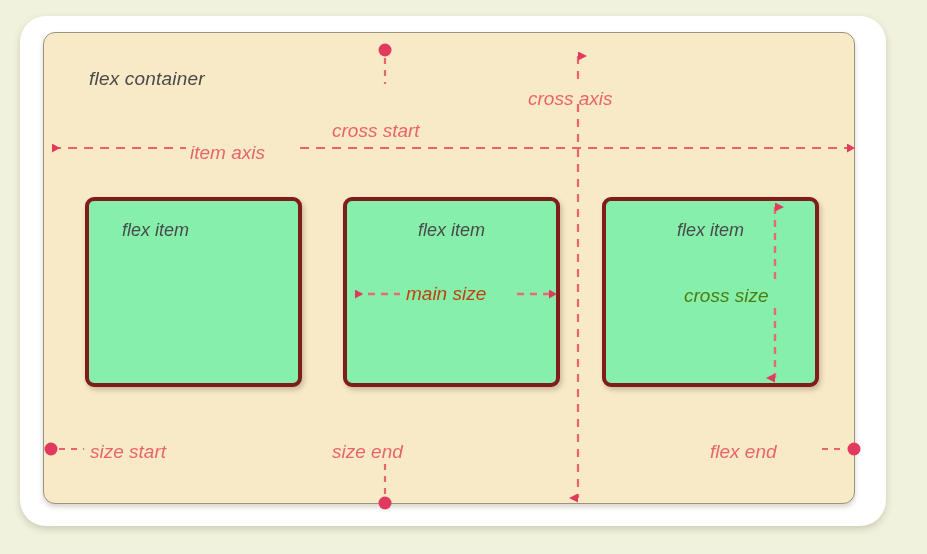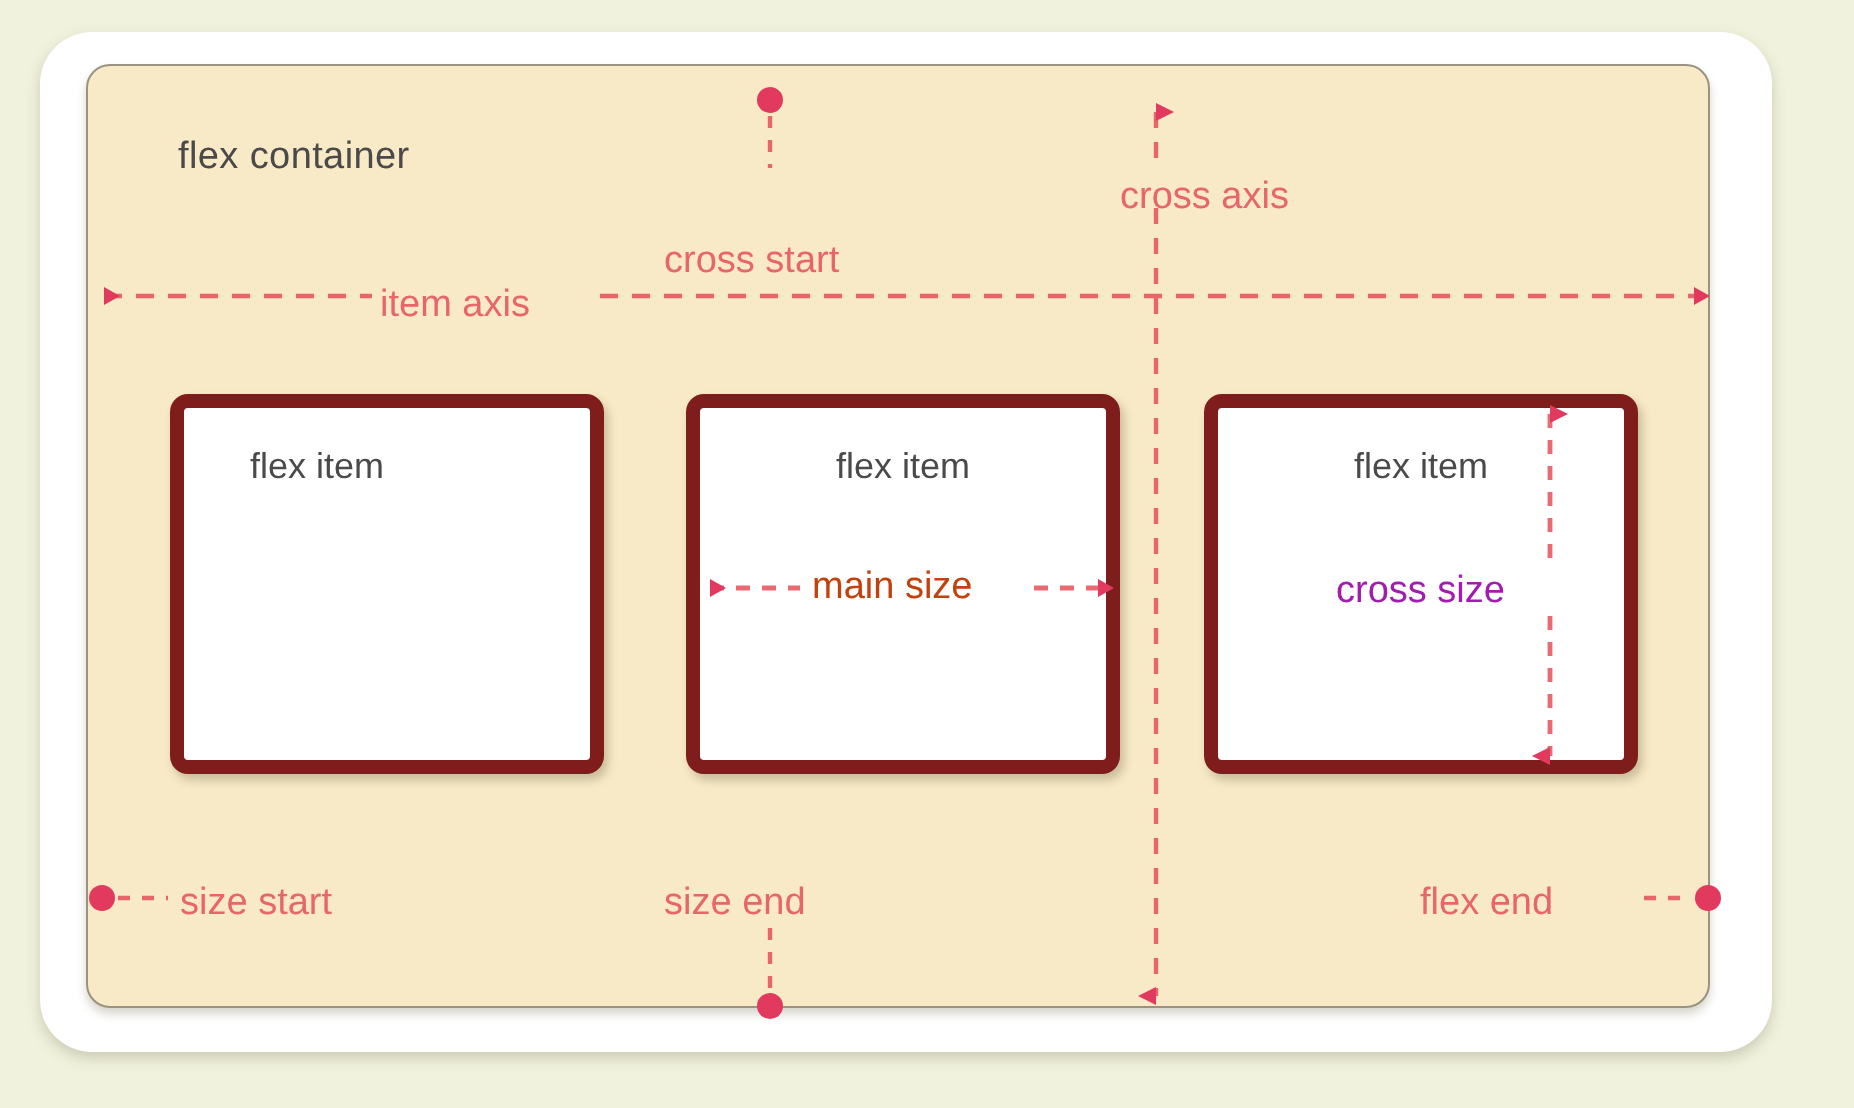--- a/index.html
+++ b/index.html
@@ -12,20 +12,21 @@
     height: 554px;
     font-family: "Liberation Sans", sans-serif;
     overflow: hidden;
   }
 
   #stage {
     position: relative;
     width: 927px;
     height: 554px;
     background: #f1f2dd;
+    font-style: italic;
   }
 
   
   #white-frame {
     position: absolute;
     left: 20px;
     top: 16px;
     width: 866px;
     height: 510px;
     background: #ffffff;
@@ -53,22 +54,22 @@
     top: 68px;
     font-size: 19px;
     color: #4a4a4a;
     letter-spacing: .2px;
     white-space: nowrap;
   }
 
   
   .flex-item {
     position: absolute;
-    background: #ffffff;
-    border: 7px solid #7f1d1d;
+    background: #86efac;
+    border: 4px solid #7f1d1d;
     border-radius: 9px;
     box-sizing: border-box;
     box-shadow: 2px 3px 5px rgba(90,80,55,0.30);
   }
   #item-1 { left: 85px;  top: 197px; width: 217px; height: 190px; }
   #item-2 { left: 343px; top: 197px; width: 217px; height: 190px; }
   #item-3 { left: 602px; top: 197px; width: 217px; height: 190px; }
 
   .item-label {
     position: absolute;
@@ -82,27 +83,27 @@
   #item-1 .item-label { text-align: left; padding-left: 33px; }
 
   
   .ann {
     position: absolute;
     color: #e8656c;
     font-size: 19px;
     white-space: nowrap;
   }
   #lbl-cross-start { left: 332px; top: 88px; margin-top: 32px; }
-  #lbl-cross-axis  { left: 528px; top: 88px; margin-left: 32px; }
+  #lbl-cross-axis  { left: 528px; top: 88px; }
   #lbl-main-axis   { left: 190px; top: 142px; }
   #lbl-main-start  { left: 90px;  top: 441px; }
   #lbl-cross-end   { left: 332px; top: 441px; }
   #lbl-main-end    { left: 710px; top: 441px; }
   #lbl-main-size   { left: 406px; top: 283px; color: #c2410c; }
-  #lbl-cross-size  { left: 668px; top: 285px; color: #a21caf; }
+  #lbl-cross-size  { left: 684px; top: 285px; color: #4d7c0f; }
 
   
   #overlay {
     position: absolute;
     left: 0; top: 0;
     width: 927px;
     height: 554px;
     pointer-events: none;
   }
 

